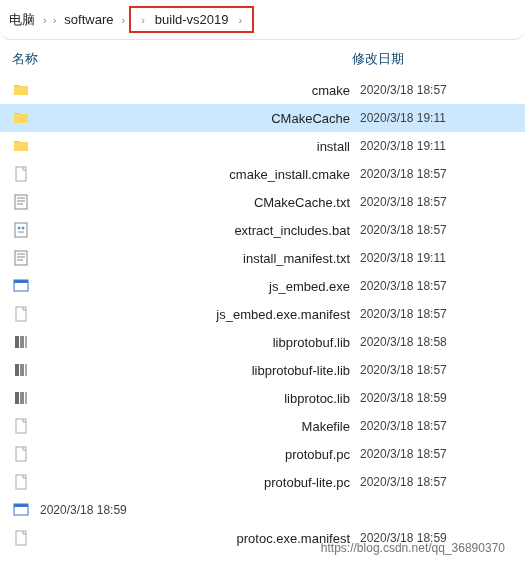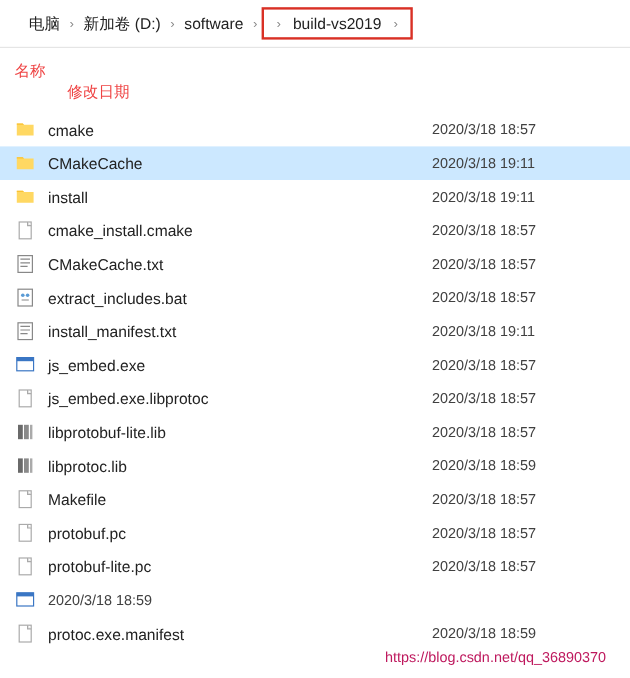--- a/index.html
+++ b/index.html
@@ -12,53 +12,52 @@
       background: #fff;
       width: 525px;
       height: 565px;
       overflow: hidden;
       font-size: 13px;
       color: #333;
     }
     .breadcrumb {
       display: flex;
       align-items: center;
-      padding: 6px 20px;
+      padding: 6px 5px;
       gap: 2px;
       border-bottom: 1px solid #e5e5e5;
+      border-radius: 11px;
     }
     .breadcrumb span.crumb {
       padding: 2px 4px;
       color: #222;
     }
     .breadcrumb span.sep {
       color: #888;
       padding: 0 2px;
       font-size: 11px;
     }
     .breadcrumb .highlight {
       border: 2px solid #d93025;
       padding: 2px 8px;
       display: flex;
       align-items: center;
       gap: 4px;
     }
     .columns {
       display: flex;
       padding: 10px 12px 6px 12px;
-      color: #ef4444;
+      color: #0c4a6e;
       font-size: 13px;
-      flex-direction: column;
     }
     .col-name {
       width: 340px;
     }
     .col-date {
       flex: 1;
-      margin-left: 44px;
     }
     .file-list {
       padding: 2px 0;
     }
     .file-row {
       display: flex;
       align-items: center;
       padding: 5px 12px;
       gap: 10px;
     }
@@ -69,44 +68,44 @@
       width: 18px;
       height: 18px;
       display: flex;
       align-items: center;
       justify-content: center;
       flex-shrink: 0;
     }
     .file-row .fname {
       width: 310px;
       color: #222;
+      text-align: right;
     }
     .file-row .fdate {
       color: #404040;
       font-size: 12px;
     }
     .watermark {
       position: absolute;
       bottom: 10px;
       right: 20px;
-      color: #be185d;
+      color: #737373;
       font-size: 12px;
     }
     .icon svg {
       width: 16px;
       height: 16px;
     }
   </style>
 </head>
 <body>
 
 <div class="breadcrumb" id="breadcrumb-container">
     <span class="crumb">电脑</span>
     <span class="sep">›</span>
-    <span class="crumb">新加卷 (D:)</span>
     <span class="sep">›</span>
     <span class="crumb">software</span>
     <span class="sep">›</span>
     <span class="highlight">
       <span class="sep">›</span>
       <span class="crumb">build-vs2019</span>
       <span class="sep">›</span>
     </span>
   </div>
 
@@ -202,42 +201,53 @@
       <span class="fname">js_embed.exe</span>
       <span class="fdate">2020/3/18 18:57</span>
     </div>
     <div class="file-row">
       <span class="icon">
         <svg viewBox="0 0 16 16">
           <rect x="3" y="1" width="10" height="14" fill="#fff" stroke="#aaa"></rect>
           <path d="M10 1v3h3" fill="#eee" stroke="#aaa"></path>
         </svg>
       </span>
-      <span class="fname">js_embed.exe.libprotoc</span>
+      <span class="fname">js_embed.exe.manifest</span>
       <span class="fdate">2020/3/18 18:57</span>
     </div>
     <div class="file-row">
       <span class="icon">
         <svg viewBox="0 0 16 16">
           <rect x="2" y="2" width="4" height="12" fill="#6a6a6a"></rect>
           <rect x="7" y="2" width="4" height="12" fill="#8a8a8a"></rect>
           <rect x="12" y="2" width="2" height="12" fill="#aaa"></rect>
         </svg>
       </span>
-      <span class="fname">libprotobuf-lite.lib</span>
-      <span class="fdate">2020/3/18 18:57</span>
+      <span class="fname">libprotobuf.lib</span>
+      <span class="fdate">2020/3/18 18:58</span>
     </div>
     <div class="file-row">
       <span class="icon">
         <svg viewBox="0 0 16 16">
           <rect x="2" y="2" width="4" height="12" fill="#6a6a6a"></rect>
           <rect x="7" y="2" width="4" height="12" fill="#8a8a8a"></rect>
           <rect x="12" y="2" width="2" height="12" fill="#aaa"></rect>
         </svg>
       </span>
+      <span class="fname">libprotobuf-lite.lib</span>
+      <span class="fdate">2020/3/18 18:57</span>
+    </div>
+    <div class="file-row">
+      <span class="icon">
+        <svg viewBox="0 0 16 16">
+          <rect x="2" y="2" width="4" height="12" fill="#6a6a6a"></rect>
+          <rect x="7" y="2" width="4" height="12" fill="#8a8a8a"></rect>
+          <rect x="12" y="2" width="2" height="12" fill="#aaa"></rect>
+        </svg>
+      </span>
       <span class="fname">libprotoc.lib</span>
       <span class="fdate">2020/3/18 18:59</span>
     </div>
     <div class="file-row">
       <span class="icon">
         <svg viewBox="0 0 16 16">
           <rect x="3" y="1" width="10" height="14" fill="#fff" stroke="#aaa"></rect>
           <path d="M10 1v3h3" fill="#eee" stroke="#aaa"></path>
         </svg>
       </span>

